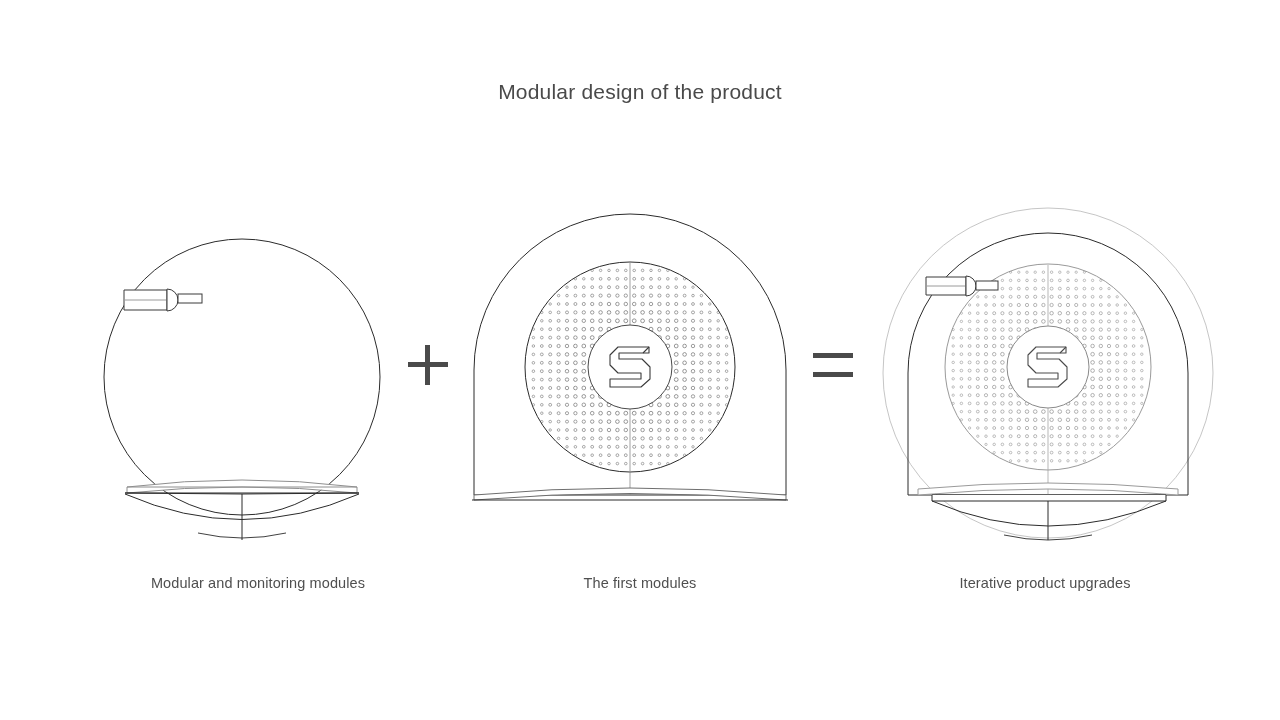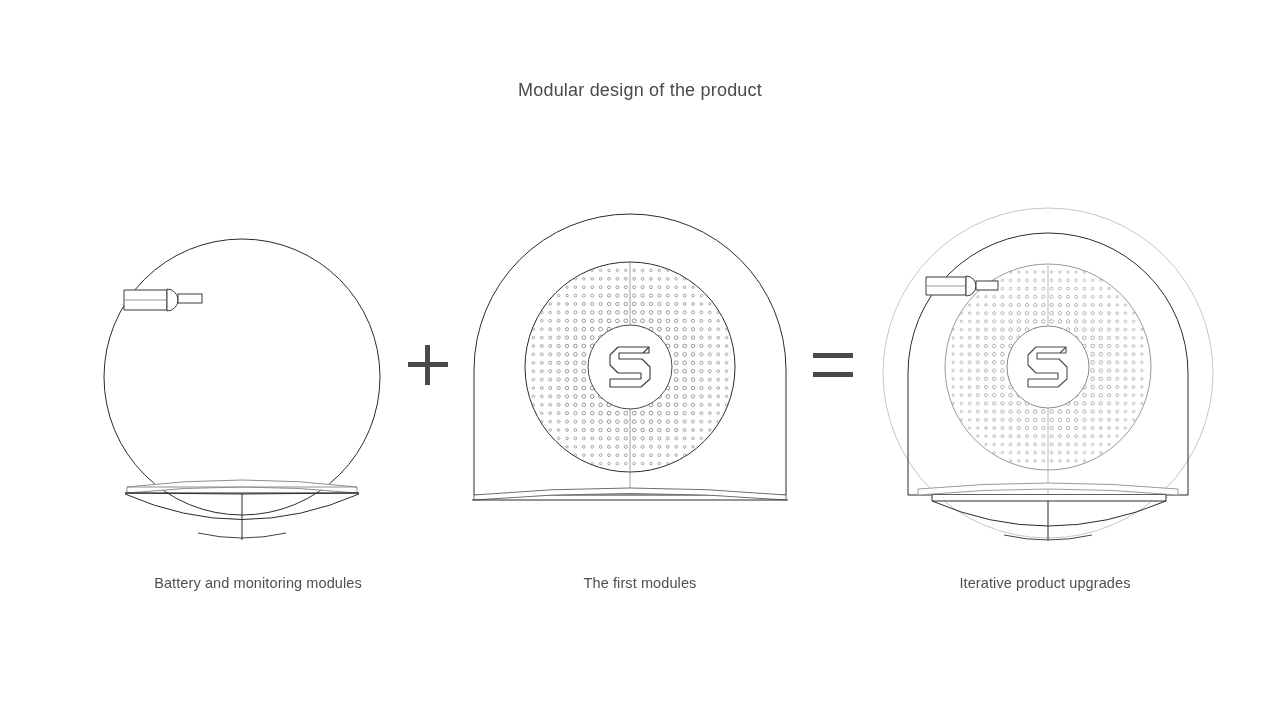--- a/index.html
+++ b/index.html
@@ -20,21 +20,21 @@
     inset: 0;
     width: 1280px;
     height: 720px;
   }
   .page-title {
     position: absolute;
     top: 80px;
     left: 0;
     width: 1280px;
     text-align: center;
-    font-size: 18px;
+    font-size: 21px;
     font-weight: 400;
     letter-spacing: 0.2px;
     color: #4a4a4a;
   }
   .caption {
     position: absolute;
     top: 575px;
     width: 400px;
     text-align: center;
     font-size: 14.5px;
@@ -1175,19 +1175,19 @@
       </g>
 
       <g>
         <path d="M52,306 Q168,356 286,306" fill="none" stroke="#2b2b2b" stroke-width="1"></path>
         <line x1="168" y1="306" x2="168" y2="345" stroke="#2b2b2b" stroke-width="1"></line>
         <path d="M124,340 Q168,350 212,340" fill="none" stroke="#2b2b2b" stroke-width="0.9"></path>
       </g>
     </svg>
   </div>
 
-  <div class="caption" id="caption-left">Battery and monitoring modules</div>
+  <div class="caption" id="caption-left">Modular and monitoring modules</div>
 
   <div class="caption" id="caption-mid">The first modules</div>
 
   <div class="caption" id="caption-right">Iterative product upgrades</div>
 
 </div>
 
 </body></html>

